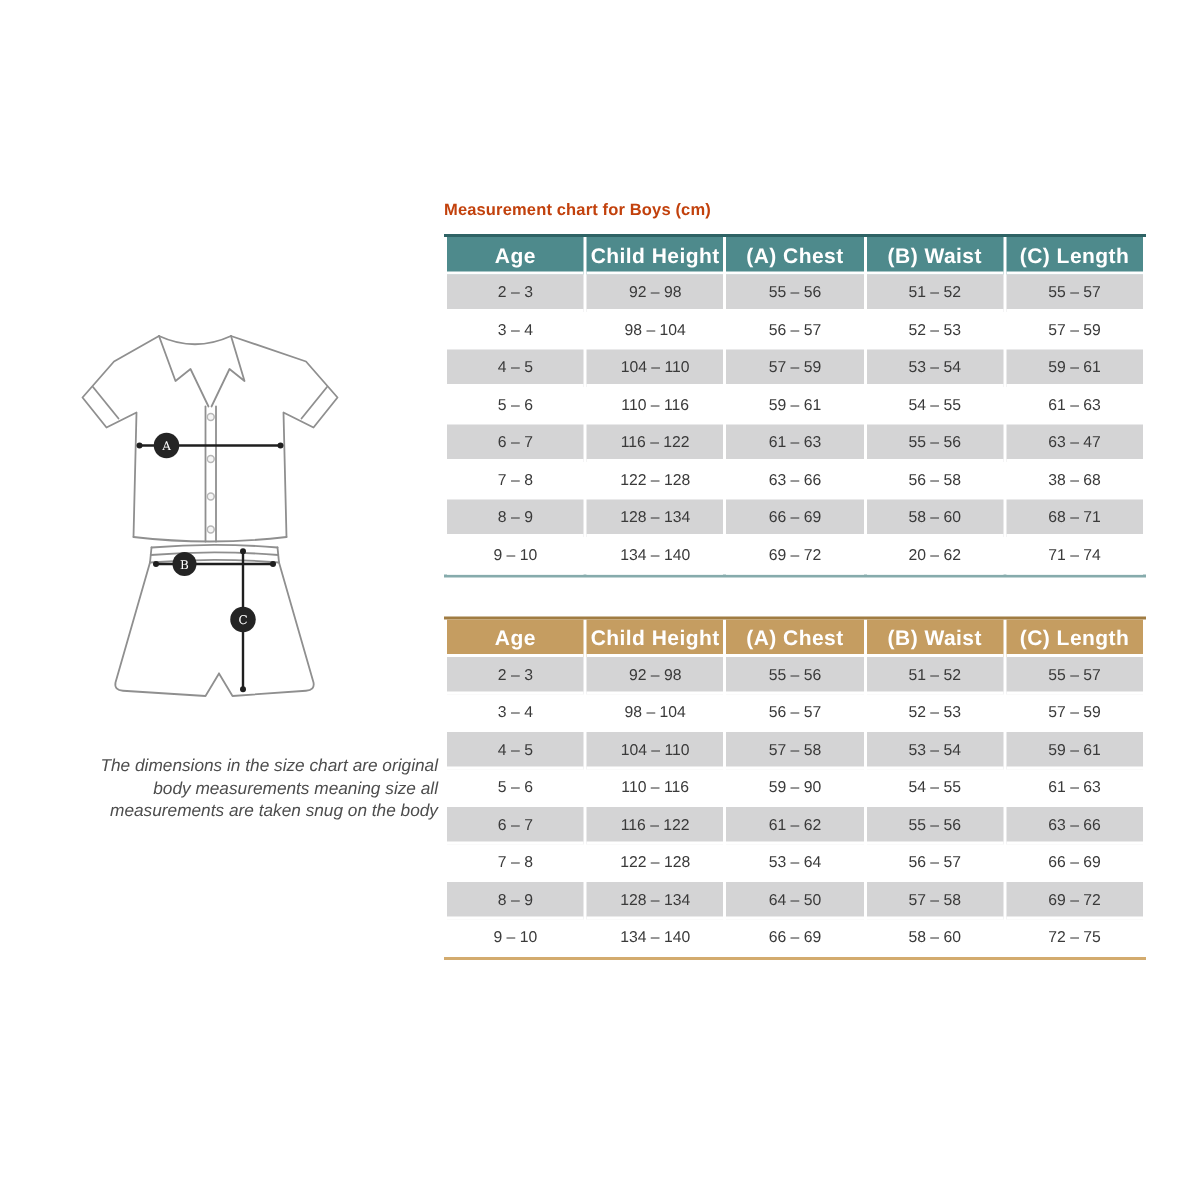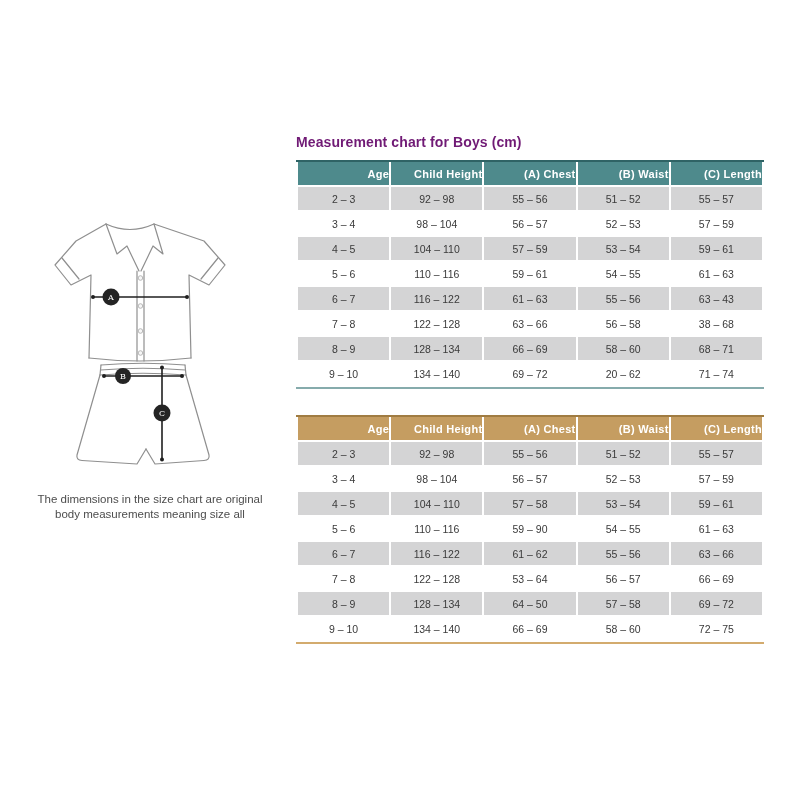--- a/index.html
+++ b/index.html
@@ -8,40 +8,40 @@
     font-family:"Liberation Sans",sans-serif;
     position:relative;overflow:hidden;
     -webkit-font-smoothing:antialiased;
   }
   .page{position:absolute;inset:0;}
 
   
   .illustration{position:absolute;left:40px;top:212px;width:220px;height:260px;}
   .disclaimer{
     position:absolute;left:20px;top:492px;width:260px;
-    text-align:center;font-size:11.5px;line-height:15px;color:#4d4d4d;margin:0;
+    text-align:right;font-size:11.5px;line-height:15px;color:#4d4d4d;margin:12px;font-style:italic;
   }
 
   
   .right-col{position:absolute;left:296px;top:134px;width:468px;}
   .table-title{
-    font-size:14px;font-weight:700;color:#701a75;
+    font-size:11px;font-weight:700;color:#c2410c;
     margin:0 0 10px 0;letter-spacing:.1px;
   }
   table.size-table{
     border-collapse:separate;border-spacing:2px 0;
     width:468px;table-layout:fixed;
     border-top:2px solid var(--accent-dark,#2f6365);
     border-bottom:2px solid var(--rule,#86abac);
     margin:0 0 26px 0;
   }
   table.size-table thead th{
     background:var(--accent,#4e8a8c);color:#ffffff;
-    font-size:11px;font-weight:600;letter-spacing:.3px;
-    height:23px;padding:0;text-align:right;
+    font-size:14px;font-weight:600;letter-spacing:.3px;
+    height:23px;padding:0;text-align:center;
     border-bottom:2px solid #ffffff;
   }
   table.size-table tbody td{
     font-size:10.5px;color:#3a3a3a;text-align:center;
     height:23px;padding:0;background:#ffffff;
     border-bottom:2px solid #ffffff;
   }
   table.size-table tbody tr:nth-child(odd) td{background:var(--row-alt,#d4d4d5);}
 </style>
 </head>
@@ -97,20 +97,21 @@
       <circle cx="122" cy="155.5" r="2" fill="#1f1f1f"></circle>
       <circle cx="122" cy="247.5" r="2" fill="#1f1f1f"></circle>
       <circle cx="122" cy="201" r="8.5" fill="#242424"></circle>
       <text x="122" y="204.2" text-anchor="middle" fill="#ffffff" font-size="8" font-family="DejaVu Serif, serif">C</text>
     </g>
   </svg>
 
   <p class="disclaimer">
     <span>The dimensions in the size chart are original</span><br>
     <span>body measurements meaning size all</span><br>
+    <span>measurements are taken snug on the body</span>
   </p>
 
   <div class="right-col">
     <h3 class="table-title">Measurement chart for Boys (cm)</h3>
     <table class="size-table" style="--accent: #4e8a8c; --accent-dark: #2f6365; --rule: #86abac; --row-alt: #d4d4d5;">
       <thead>
         <tr>
             <th>Age</th>
             <th>Child Height</th>
             <th>(A) Chest</th>
@@ -145,21 +146,21 @@
             <td>110 – 116</td>
             <td>59 – 61</td>
             <td>54 – 55</td>
             <td>61 – 63</td>
           </tr>
           <tr>
             <td>6 – 7</td>
             <td>116 – 122</td>
             <td>61 – 63</td>
             <td>55 – 56</td>
-            <td>63 – 43</td>
+            <td>63 – 47</td>
           </tr>
           <tr>
             <td>7 – 8</td>
             <td>122 – 128</td>
             <td>63 – 66</td>
             <td>56 – 58</td>
             <td>38 – 68</td>
           </tr>
           <tr>
             <td>8 – 9</td>

